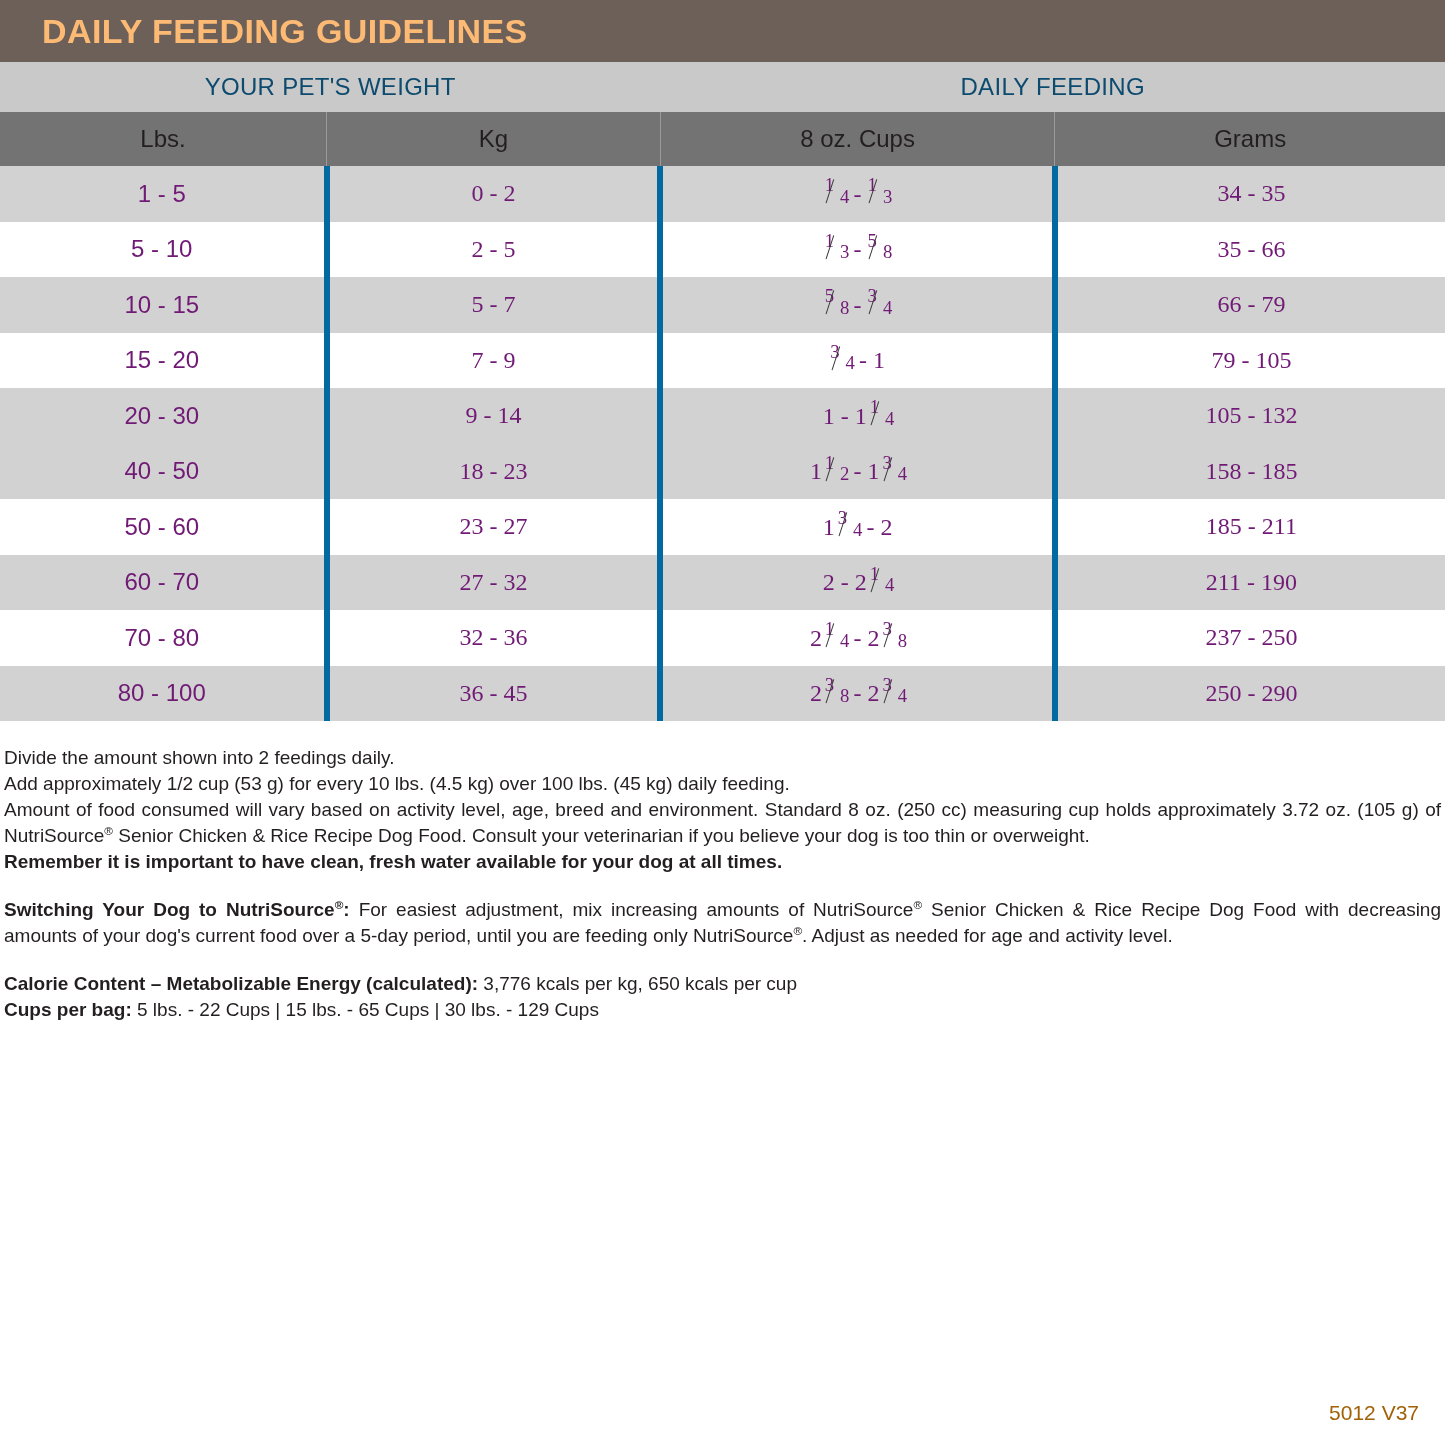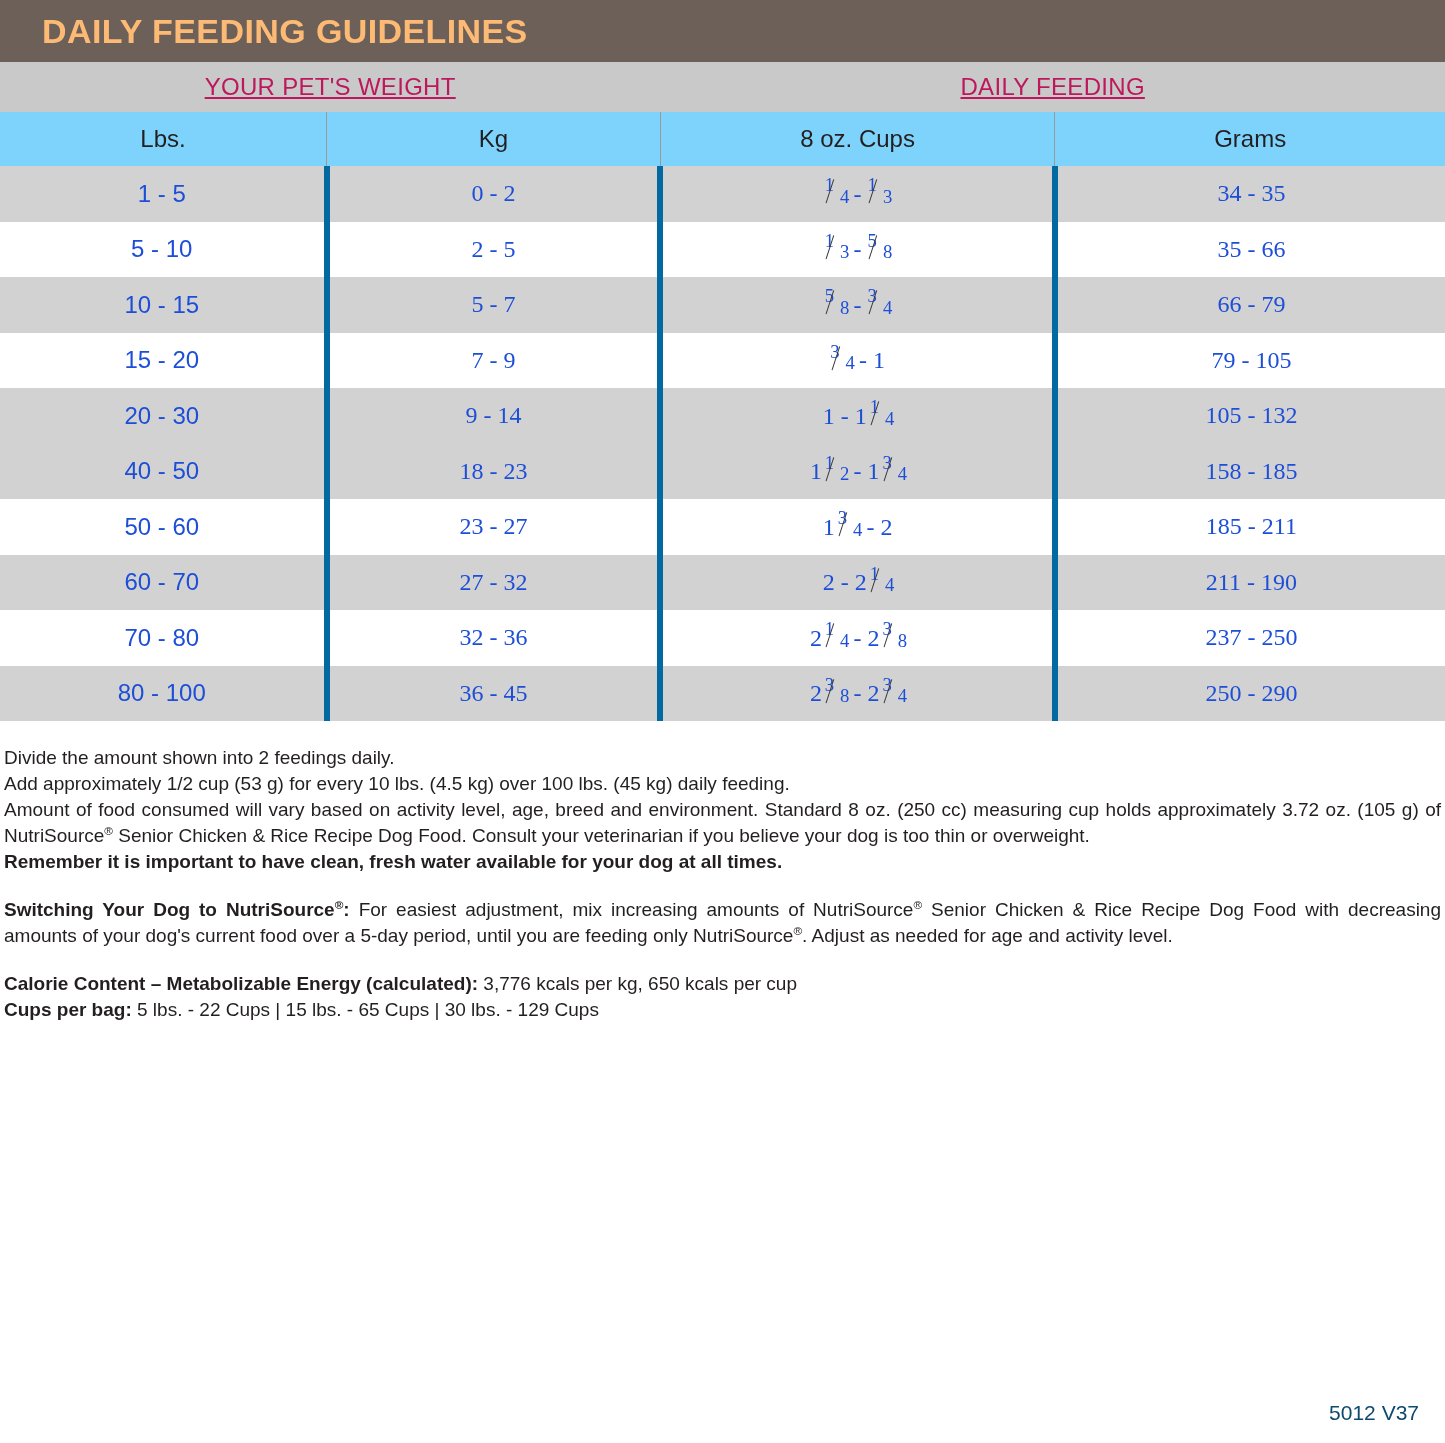--- a/index.html
+++ b/index.html
@@ -48,32 +48,31 @@
   table.feeding td {
     text-align: center;
     font-weight: normal;
   }
   .group-head th {
     background: #c9c9c9;
     font-size: 24px;
     font-weight: bold;
     height: 48px;
     letter-spacing: 0.3px;
-    color: #be185d;
-    text-decoration: underline;
+    color: #0c4a6e;
   }
   .sub-head td {
     height: 52px;
     font-size: 24px;
-    background: #7dd3fc;
+    background: #737373;
   }
   tbody tr td {
     height: 53.5px;
     font-size: 24px;
-    color: #1d4ed8;
+    color: #701a75;
   }
   tbody tr.shade td {
     background: #d2d2d2;
   }
   tbody tr.plain td {
     background: #ffffff;
   }
   
   .sep-l {
     border-left: 6px solid #0369a1;
@@ -135,21 +134,21 @@
     font-size: 0.62em;
     vertical-align: super;
     line-height: 0;
   }
 
   .footer-code {
     position: absolute;
     right: 26px;
     bottom: 18px;
     font-size: 21px;
-    color: #0c4a6e;
+    color: #a16207;
   }
 </style>
 </head>
 <body>
 
 <div class="page">
 
   <div class="title-bar">
     <h1>DAILY FEEDING GUIDELINES</h1>
   </div>

